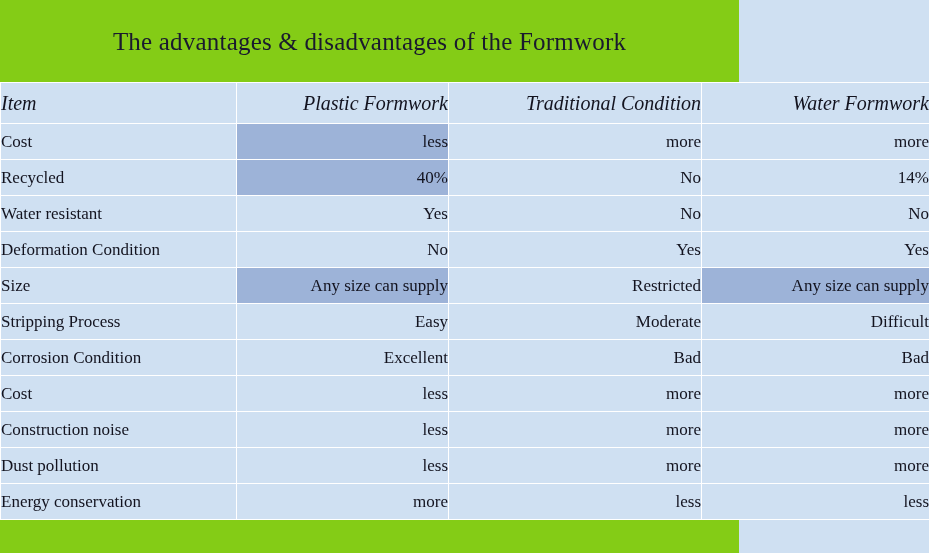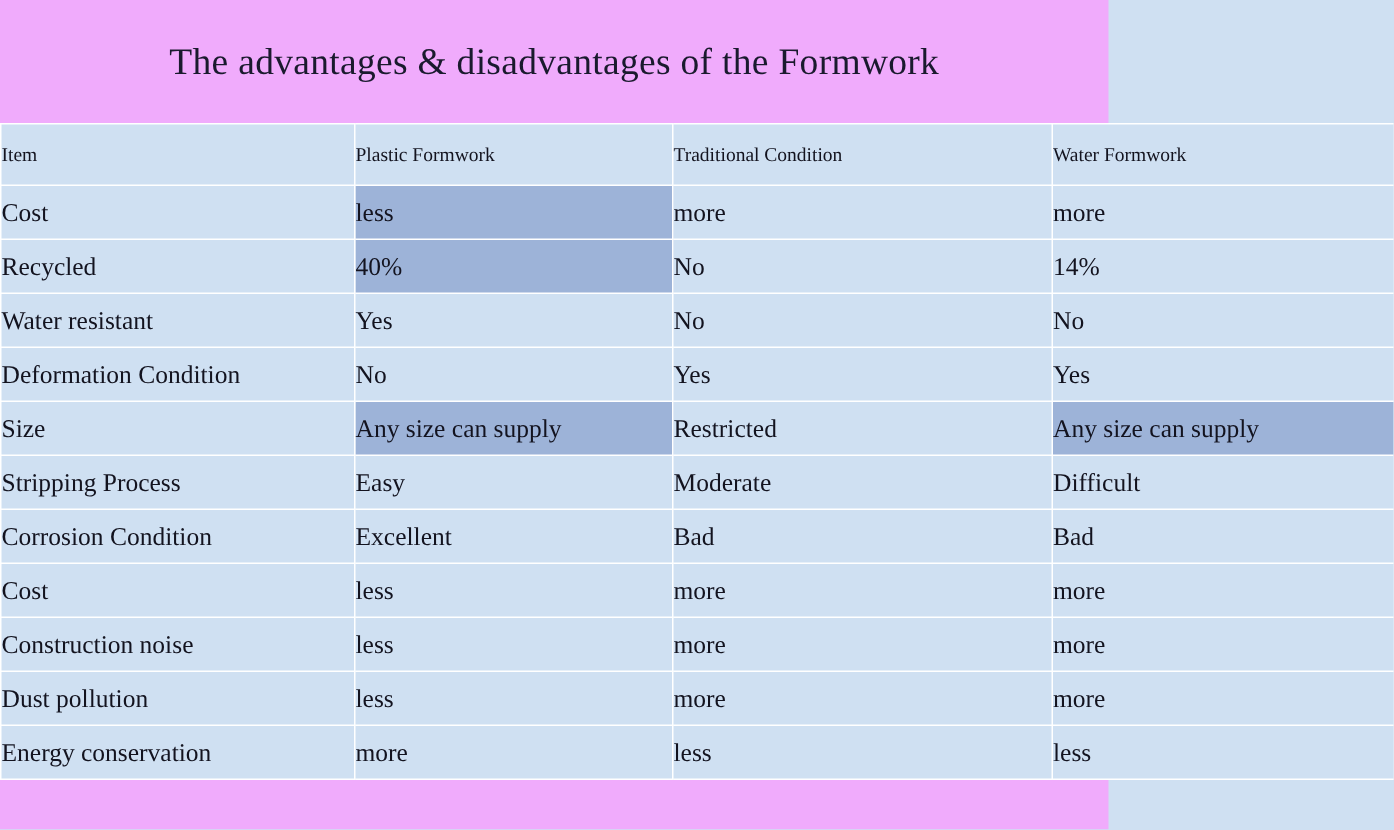--- a/index.html
+++ b/index.html
@@ -10,21 +10,21 @@
     width: 929px;
     height: 553px;
     background: #cfe0f2;
     font-family: "Liberation Serif", serif;
     overflow: hidden;
   }
   .page {
     width: 739px;
     height: 553px;
     position: relative;
-    background: #f0abfc;
+    background: #84cc16;
     box-sizing: border-box;
   }
   .title {
     text-align: center;
     font-family: "Liberation Serif", serif;
     font-size: 25px;
     color: #1a1a2e;
     padding-top: 28px;
     padding-bottom: 26px;
     letter-spacing: 0.2px;
@@ -43,30 +43,31 @@
   table.matrix th, table.matrix td {
     border: 1px solid #ffffff;
     font-family: "Liberation Serif", serif;
     color: #13131f;
     font-size: 17px;
     padding: 0;
     height: 35px;
     vertical-align: middle;
   }
   table.matrix thead th {
-    font-size: 13px;
+    font-size: 20px;
     font-weight: normal;
     height: 40px;
+    font-style: italic;
   }
   th.head-item, td.item-cell {
     text-align: left;
     padding-left: 5px;
   }
   th.head-col, td.val-cell {
-    text-align: left;
+    text-align: right;
   }
   td.val-cell.hl, th.head-col.hl {
     background: #9db3d8;
   }
   .row-light td { background: #cfe0f2; }
   .row-light td.hl { background: #9db3d8; }
   td.item-cell { font-size: 14px; }
 </style>
 </head>
 <body>

